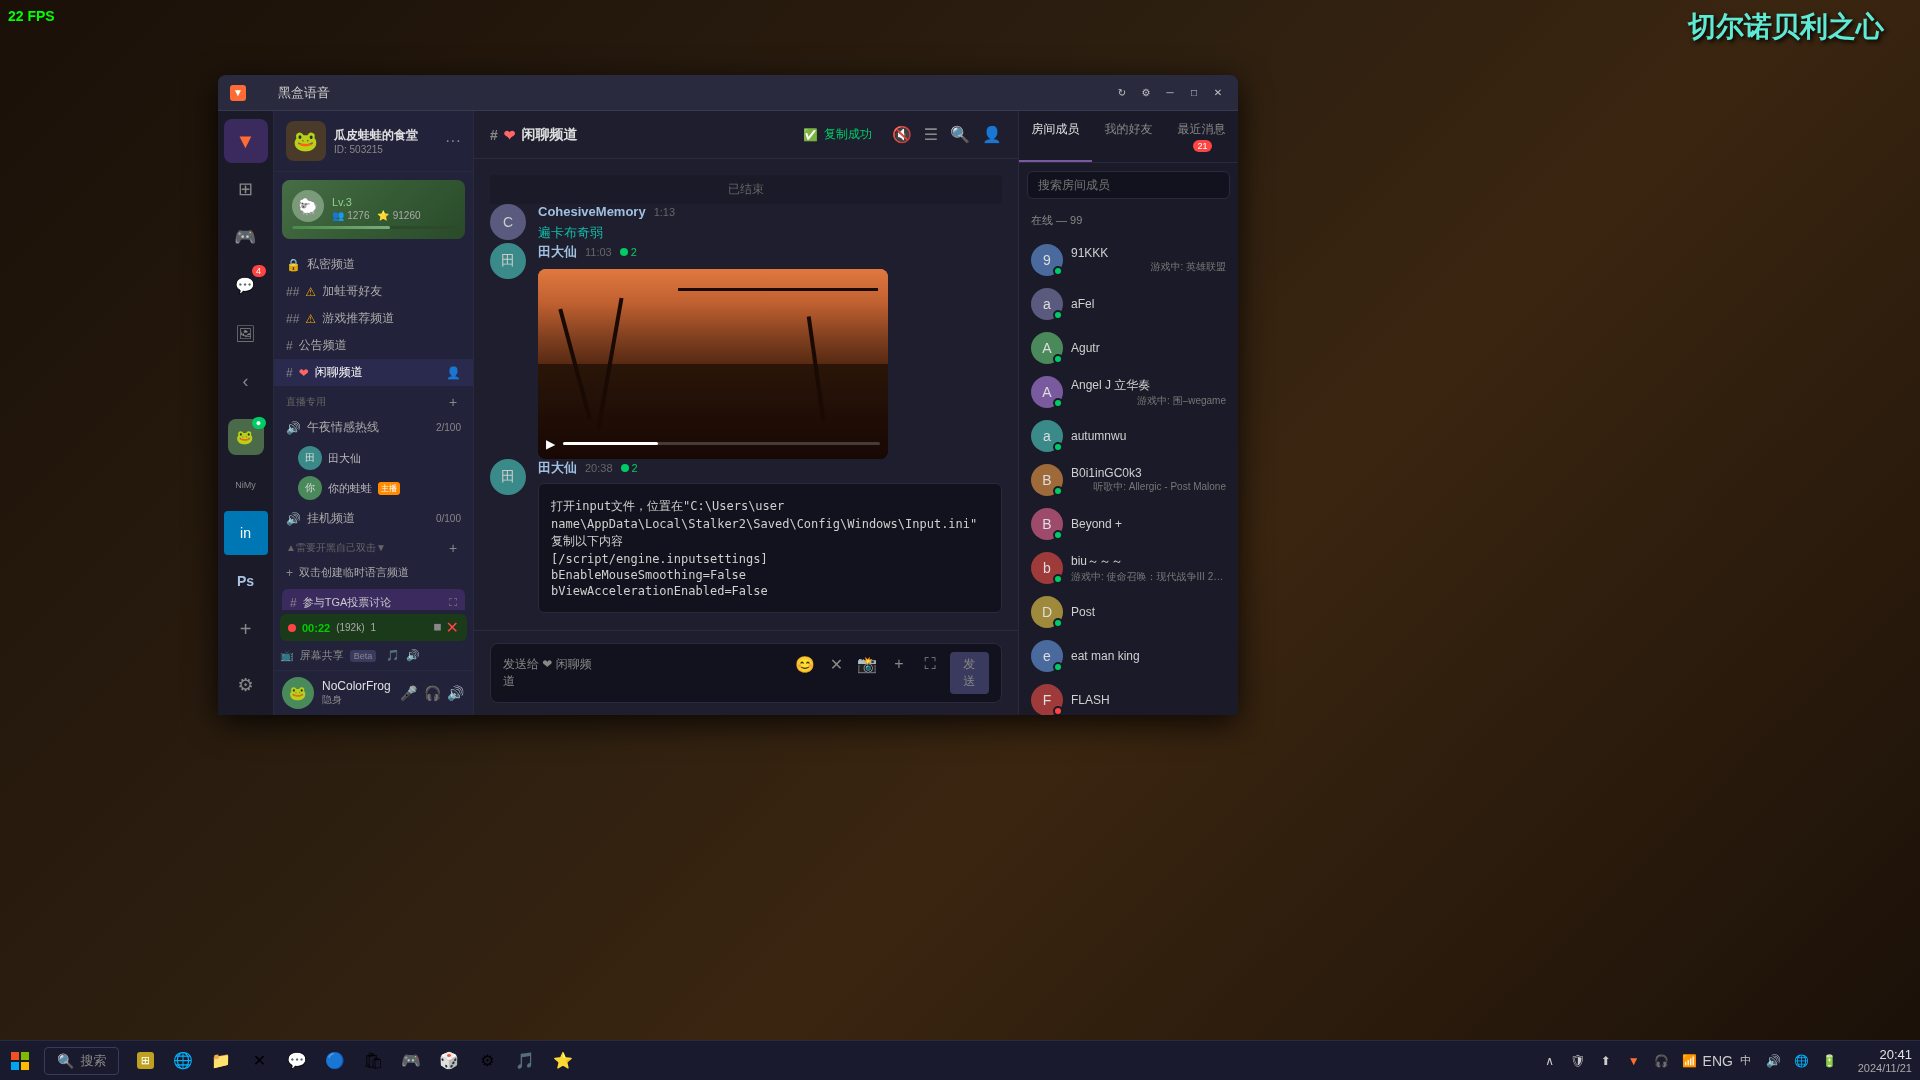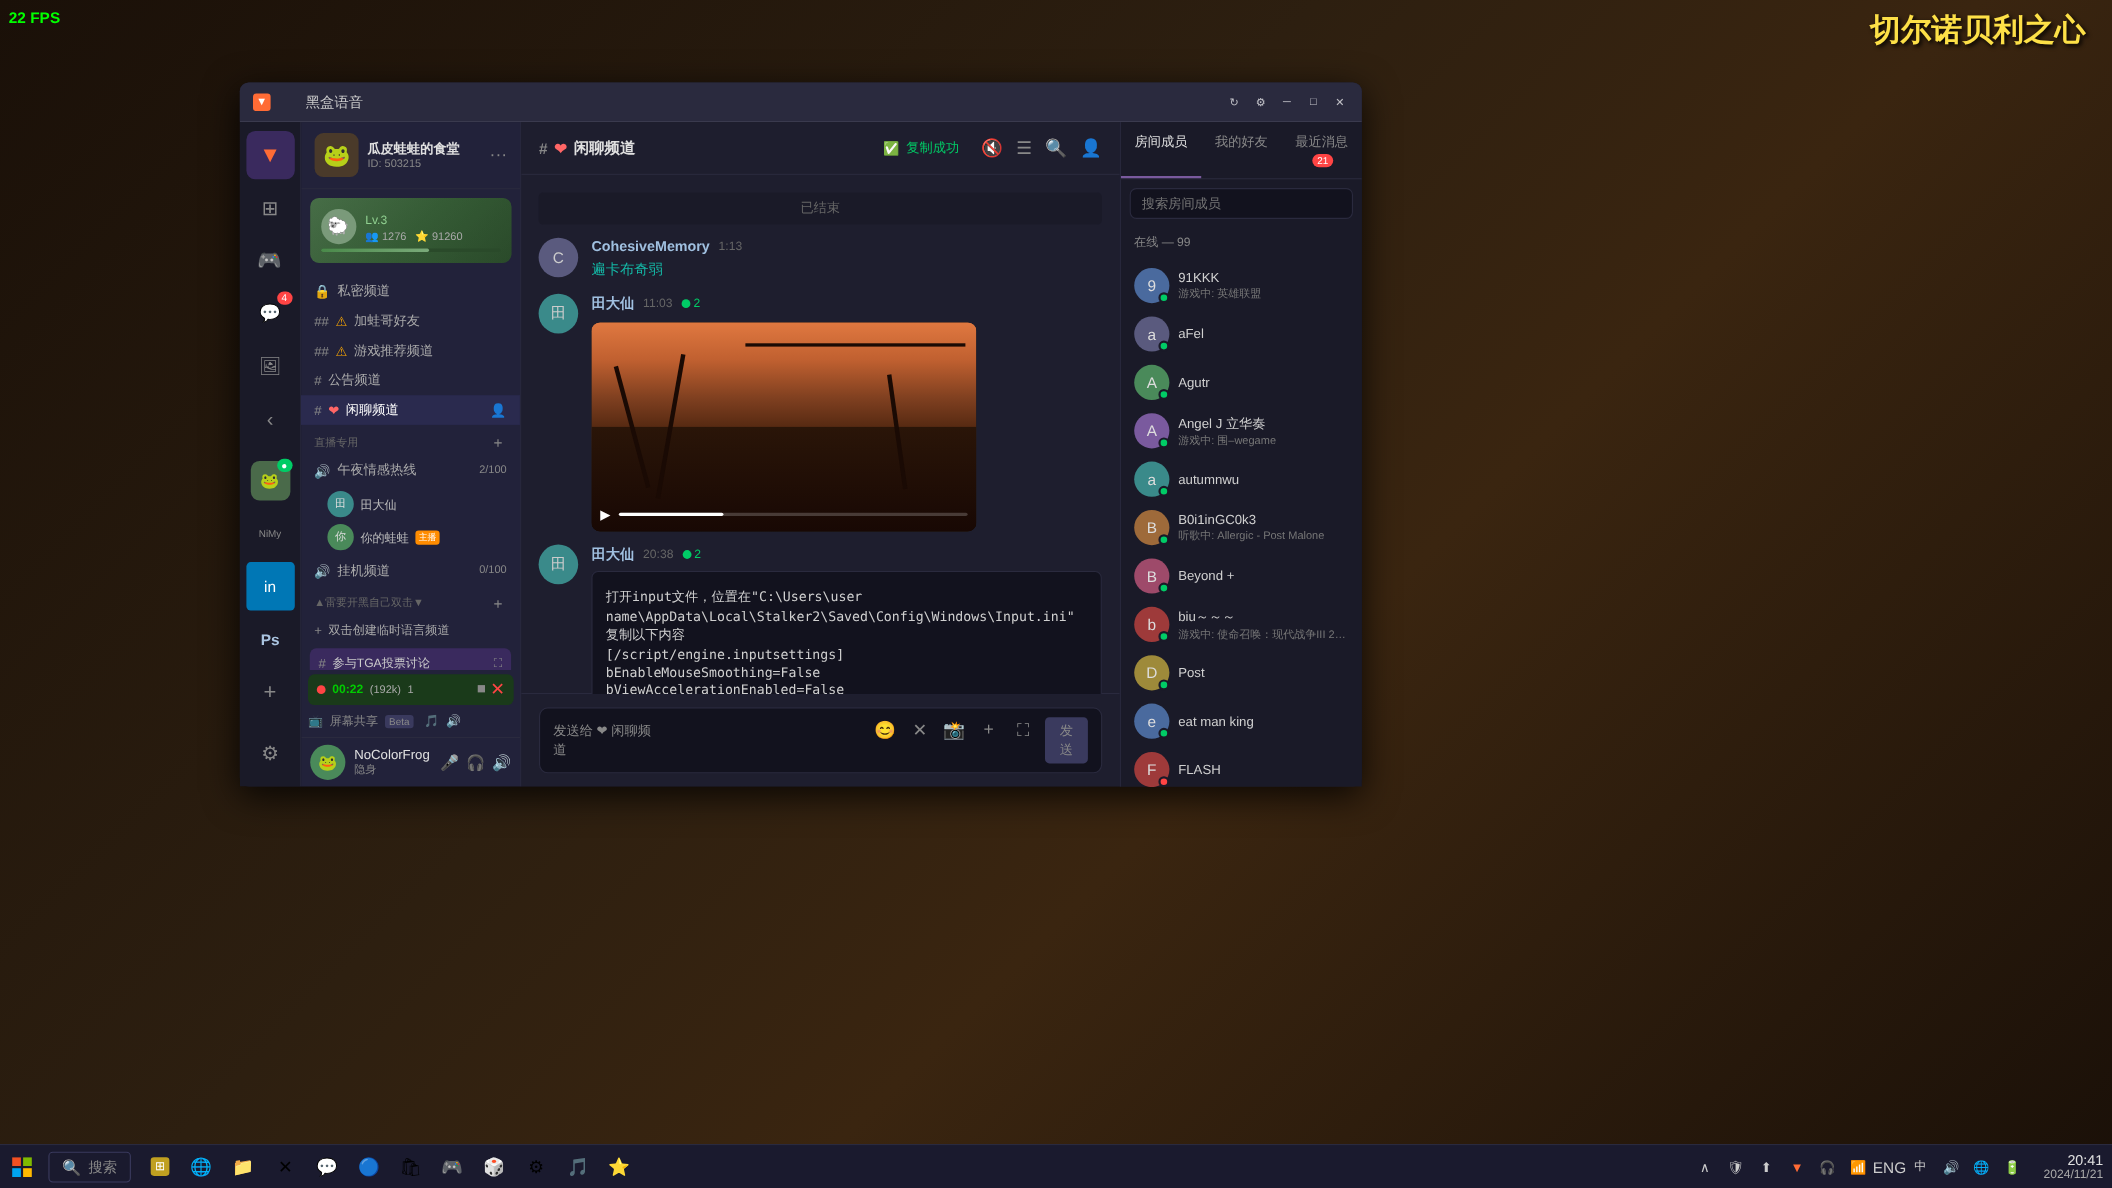--- a/index.html
+++ b/index.html
@@ -28,22 +28,22 @@
       color: #00ff00;
       font-size: 14px;
       font-weight: bold;
       z-index: 100;
     }
 
     
     .game-title {
       position: absolute;
       top: 8px;
-      right: 24px;
-      color: #fde047;
+      right: 36px;
+      color: #5eead4;
       font-size: 28px;
       font-weight: bold;
       z-index: 100;
       text-shadow: 2px 2px 4px #000;
     }
 
     
     .app-window {
       position: absolute;
       top: 75px;
@@ -456,21 +456,20 @@
       margin-left: 8px;
     }
 
     
     .chat-messages {
       flex: 1;
       overflow-y: auto;
       padding: 16px;
       display: flex;
       flex-direction: column;
-      gap: 12px;
     }
 
     .chat-messages::-webkit-scrollbar { width: 4px; }
     .chat-messages::-webkit-scrollbar-track { background: transparent; }
     .chat-messages::-webkit-scrollbar-thumb { background: #3a3a5e; border-radius: 2px; }
 
     .ended-banner {
       text-align: center;
       color: #666;
       font-size: 12px;
@@ -769,20 +768,21 @@
       overflow: hidden;
       text-overflow: ellipsis;
     }
 
     .member-sub {
       color: #777;
       font-size: 10px;
       white-space: nowrap;
       overflow: hidden;
       text-overflow: ellipsis;
+      text-align: right;
     }
 
     
     .taskbar {
       position: absolute;
       bottom: 0;
       left: 0;
       right: 0;
       height: 40px;
       background: #1a1a2e;

